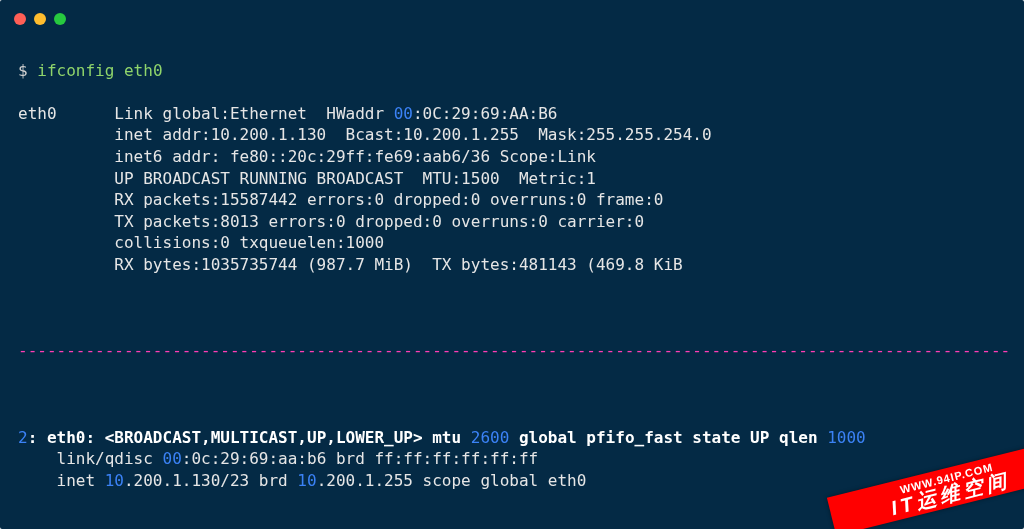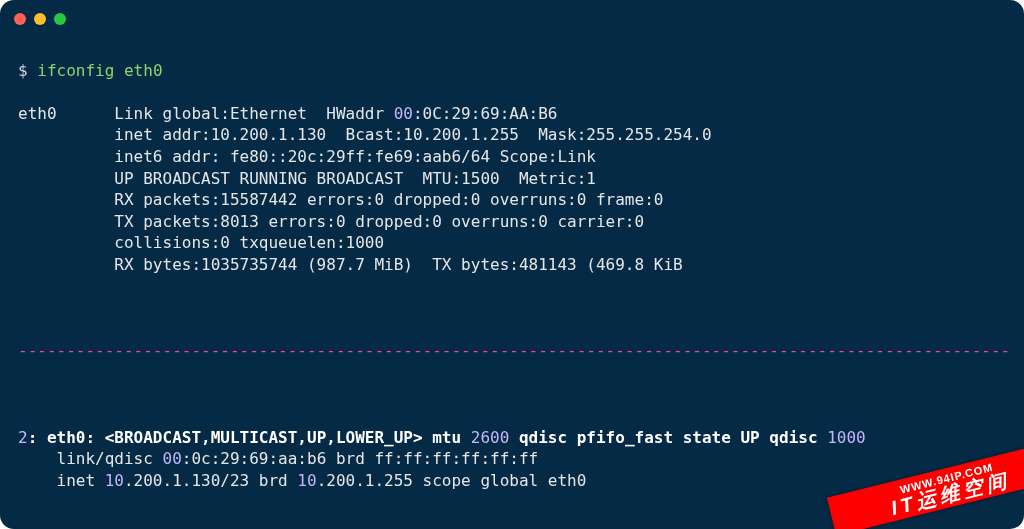--- a/index.html
+++ b/index.html
@@ -10,21 +10,21 @@
     overflow: hidden;
     font-family: "Menlo", "Consolas", "DejaVu Sans Mono", monospace;
     font-size: 16px;
     background: #ffffff;
   }
   .window {
     position: relative;
     width: 1024px;
     height: 529px;
     background: #042a45;
-    border-radius: 14px;
+    border-radius: 2px;
     box-sizing: border-box;
     overflow: hidden;
   }
   .titlebar {
     display: flex;
     align-items: center;
     gap: 8px;
     padding: 10px 14px 6px 14px;
     height: 34px;
     box-sizing: border-box;
@@ -40,21 +40,21 @@
 
   .term {
     padding: 4px 18px 10px 18px;
     white-space: pre;
     line-height: 1.35;
     color: #e6e6e6;
     letter-spacing: 0px;
   }
   .c-gray    { color: #cfcfcf; }
   .c-green   { color: #8fd46b; }
-  .c-orange  { color: #c4b5fd; }
+  .c-orange  { color: #3b82f6; }
   .c-white   { color: #ffffff; font-weight: bold; }
 
   .separator {
     color: #ff3db4;
     letter-spacing: 0px;
   }
 
   .ribbon {
     position: absolute;
     right: -46px;
@@ -88,30 +88,30 @@
   <div class="titlebar">
     <div class="traffic-light tl-close"></div>
     <div class="traffic-light tl-minimize"></div>
     <div class="traffic-light tl-zoom"></div>
   </div>
 
   <div class="term">
 <div><span class="c-gray">$</span> <span class="c-green">ifconfig eth0</span></div>
 <div><span>eth0</span><span>      </span><span>Link global:Ethernet  HWaddr </span><span class="c-orange">00</span><span>:0C:29:69:AA:B6</span>
           <span>inet addr:10.200.1.130  Bcast:10.200.1.255  Mask:255.255.254.0</span>
-          <span>inet6 addr: fe80::20c:29ff:fe69:aab6/64 Scope:Link</span>
+          <span>inet6 addr: fe80::20c:29ff:fe69:aab6/36 Scope:Link</span>
           <span>UP BROADCAST RUNNING BROADCAST  MTU:1500  Metric:1</span>
           <span>RX packets:15587442 errors:0 dropped:0 overruns:0 frame:0</span>
           <span>TX packets:8013 errors:0 dropped:0 overruns:0 carrier:0</span>
           <span>collisions:0 txqueuelen:1000</span>
           <span>RX bytes:1035735744 (987.7 MiB)  TX bytes:481143 (469.8 KiB</span></div>
 <div> </div>
 <div class="separator">-------------------------------------------------------------------------------------------------------</div>
 <div> </div>
-<div><span class="c-orange">2</span><span class="c-white">: eth0: &lt;BROADCAST,MULTICAST,UP,LOWER_UP&gt; mtu </span><span class="c-orange">2600</span><span class="c-white"> qdisc pfifo_fast state UP qdisc </span><span class="c-orange">1000</span>
+<div><span class="c-orange">2</span><span class="c-white">: eth0: &lt;BROADCAST,MULTICAST,UP,LOWER_UP&gt; mtu </span><span class="c-orange">2600</span><span class="c-white"> global pfifo_fast state UP qlen </span><span class="c-orange">1000</span>
 <span>    link/qdisc </span><span class="c-orange">00</span><span>:0c:29:69:aa:b6 brd ff:ff:ff:ff:ff:ff</span>
 <span>    inet </span><span class="c-orange">10</span><span>.200.1.130/23 brd </span><span class="c-orange">10</span><span>.200.1.255 scope global eth0</span>
 
 </div>
   </div>
 
   <div class="ribbon">
     <div class="url">WWW.94IP.COM</div>
     <div class="brand">IT运维空间</div>
   </div>

